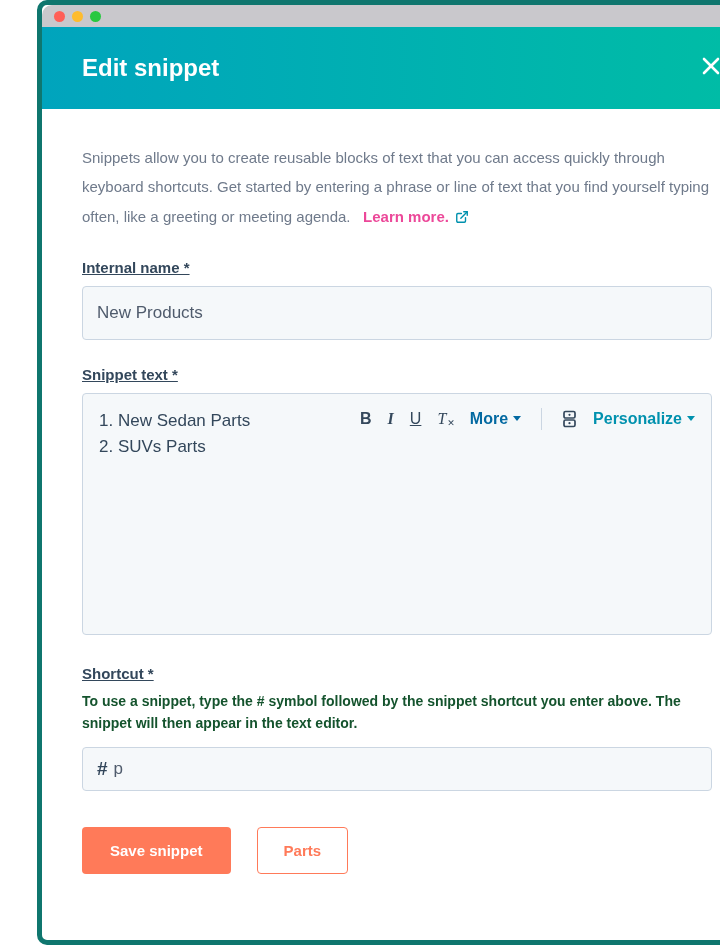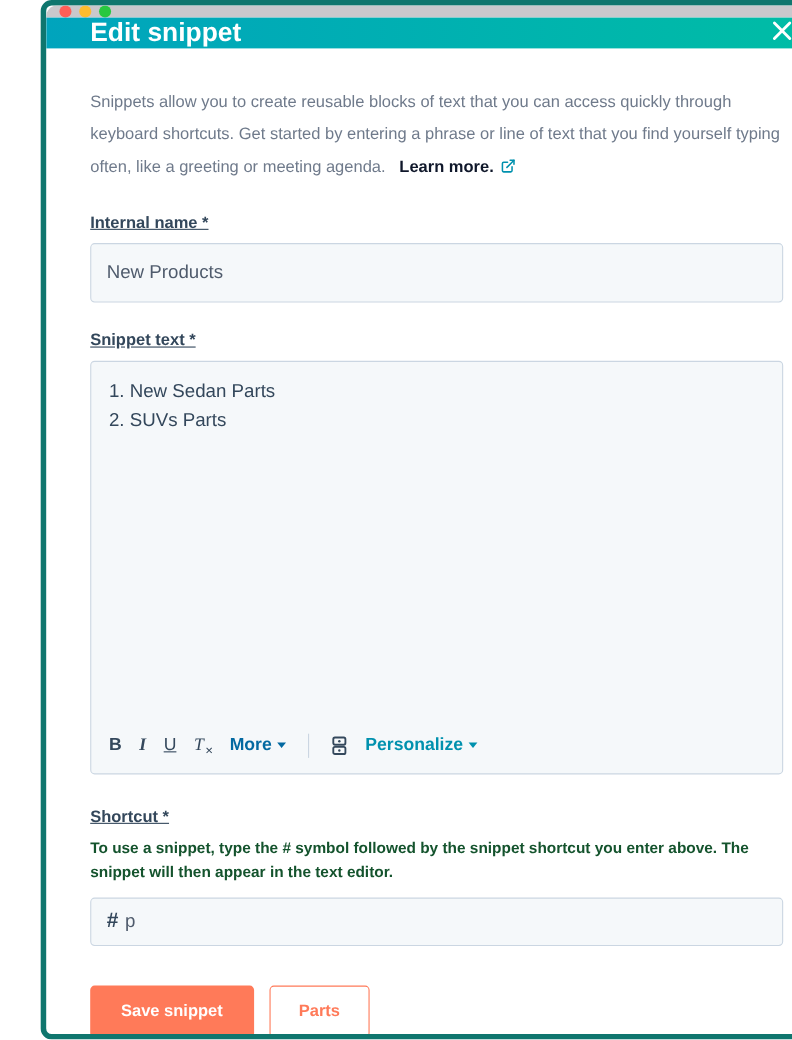--- a/index.html
+++ b/index.html
@@ -55,21 +55,21 @@
       display: flex;
       flex-direction: column;
     }
     .intro {
       color: #6f7a8b;
       font-size: 15px;
       line-height: 1.95;
       margin-bottom: 28px;
     }
     .learn-more {
-      color: #0f172a;
+      color: #ec4899;
       font-weight: 700;
       cursor: pointer;
       white-space: nowrap;
     }
     .learn-more svg { vertical-align: -2px; margin-left: 2px; }
     .label {
       color: #33475b;
       font-weight: 700;
       font-size: 15px;
       margin-bottom: 10px;
@@ -85,22 +85,22 @@
       color: #4f5b6c;
       font-family: inherit;
       outline: none;
     }
     .field-gap { margin-bottom: 26px; }
     .editor-box {
       border: 1px solid #cbd6e2;
       background: #f5f8fa;
       border-radius: 4px;
       display: flex;
-      flex-direction: column;
-      height: 376px;
+      flex-direction: row;
+      height: 242px;
       margin-bottom: 30px;
     }
     .editor-content {
       padding: 14px 16px;
       flex: 1;
       color: #33475b;
       font-size: 17px;
       line-height: 1.55;
     }
     .editor-toolbar {
@@ -181,21 +181,21 @@
       background: transparent;
       outline: none;
       font-size: 17px;
       color: #4f5b6c;
       font-family: inherit;
       flex: 1;
     }
     .footer {
       margin-top: 36px;
       display: flex;
-      gap: 14px;
+      gap: 26px;
     }
     .btn-primary {
       background: #ff7a59;
       color: #fff;
       font-weight: 700;
       font-size: 15px;
       padding: 14px 28px;
       border: none;
       border-radius: 4px;
       cursor: pointer;

